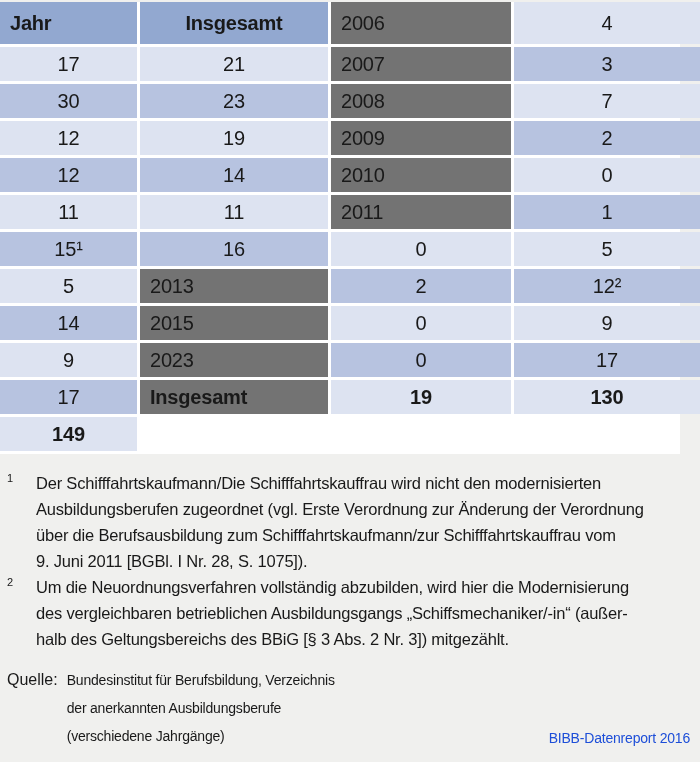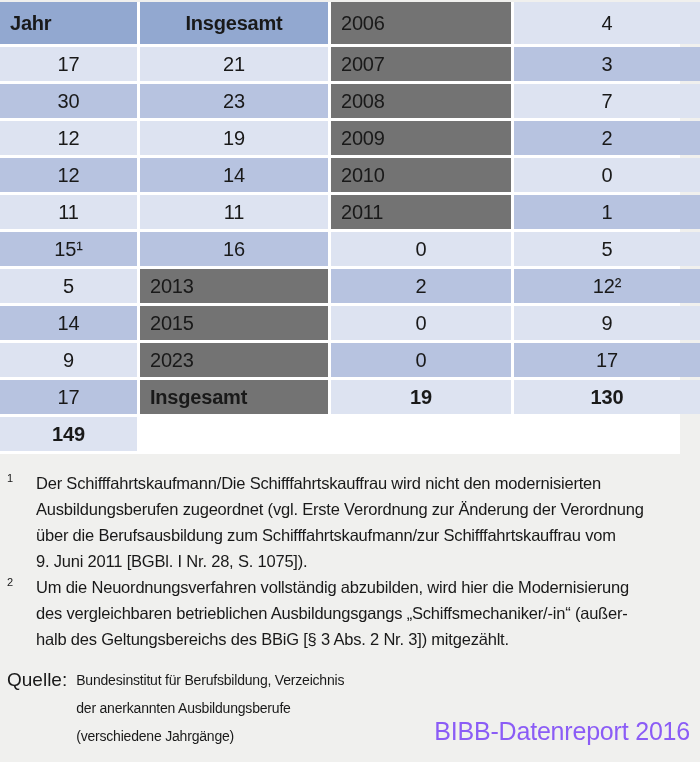--- a/index.html
+++ b/index.html
@@ -51,35 +51,35 @@
     line-height: 26px;
     white-space: pre-line;
     letter-spacing: -0.2px;
     margin-left: 16px;
   }
 
   
   .source { display: flex; align-items: flex-start; margin: 14px 0 0 7px; }
   .src-label {
     flex: 0 0 auto;
-    font-size: 19px; line-height: 28px;
+    font-size: 16px; line-height: 28px;
     margin-right: 9px;
   }
   .src-text {
     font-size: 14px; line-height: 28px;
     white-space: pre-line;
     letter-spacing: -0.2px;
   }
 
   
   .brand {
     position: absolute;
     right: 10px; bottom: 16px;
-    font-size: 25px;
-    color: #8b5cf6;
+    font-size: 14px;
+    color: #1d4ed8;
     letter-spacing: -0.2px;
     text-align: right;
   }
 </style>
 </head>
 <body>
 
 <div class="tbl" id="grid">
     <div class="cell head year">Jahr</div>
     <div class="cell head data">Insgesamt</div>

